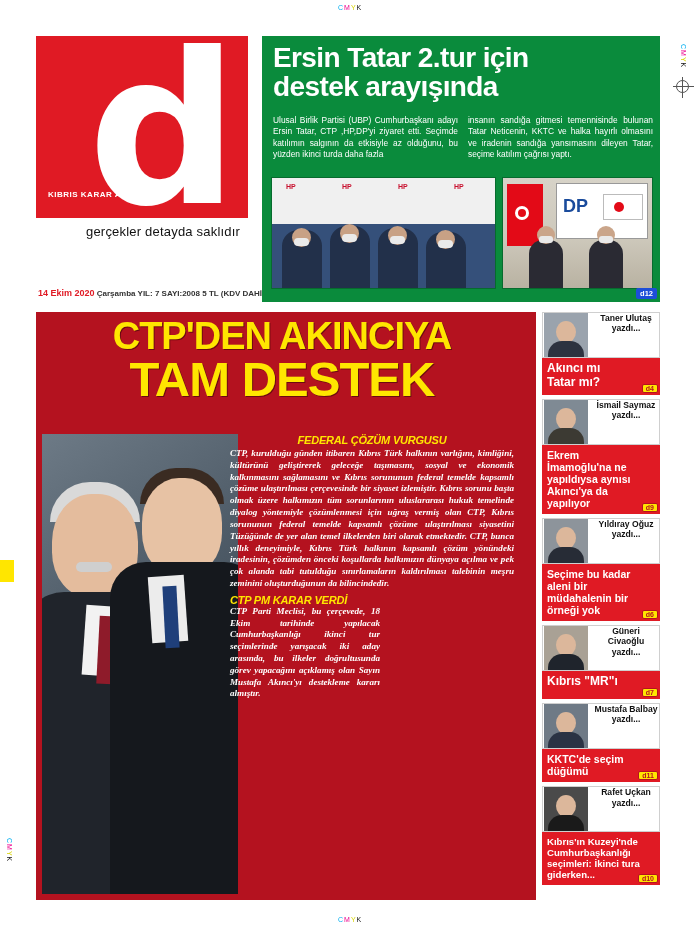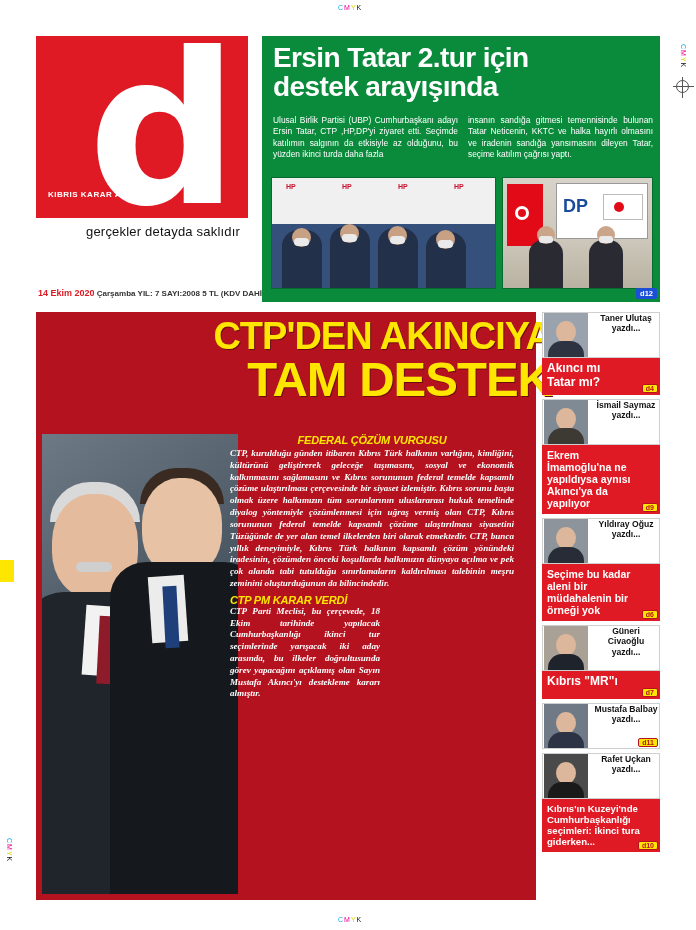--- a/index.html
+++ b/index.html
@@ -285,28 +285,28 @@
 
   
   .main-block {
     position: absolute;
     left: 36px; top: 312px;
     width: 500px; height: 588px;
     background: #b4121f;
   }
   .main-head {
     position: absolute;
-    left: 24px; top: 6px;
+    left: 0; top: 6px;
     width: 492px;
     color: #ffe600;
     font-size: 41px;
     font-weight: bold;
     line-height: 0.98;
     letter-spacing: -1px;
-    text-align: right;
+    text-align: center;
     text-shadow: 1px 1px 0 #6b0a12;
   }
   .main-head .l1 { display:block; font-size: 38px; }
   .main-head .l2 { display:block; font-size: 49px; }
 
   .photo-main {
     position: absolute;
     left: 6px; top: 122px;
     width: 196px; height: 460px;
     background: #1b1b22;
@@ -688,20 +688,21 @@
     <div class="col-item">
       <div class="col-top">
         <div class="avatar">
           <div class="av-bg" style="background:#6f7a86;"></div>
           <div class="av-head"></div>
           <div class="av-body" style="background:#2b3344;"></div>
         </div>
         <div class="col-name" style="white-space: pre-line;">Mustafa Balbay
 yazdı...</div>
       </div>
+      <div class="col-title">KKTC'de seçim düğümü</div>
       <div class="col-tag">d11</div>
     </div>
 
     <div class="col-item">
       <div class="col-top">
         <div class="avatar">
           <div class="av-bg" style="background:#4a4a4a;"></div>
           <div class="av-head"></div>
           <div class="av-body" style="background:#1a1a1a;"></div>
         </div>

